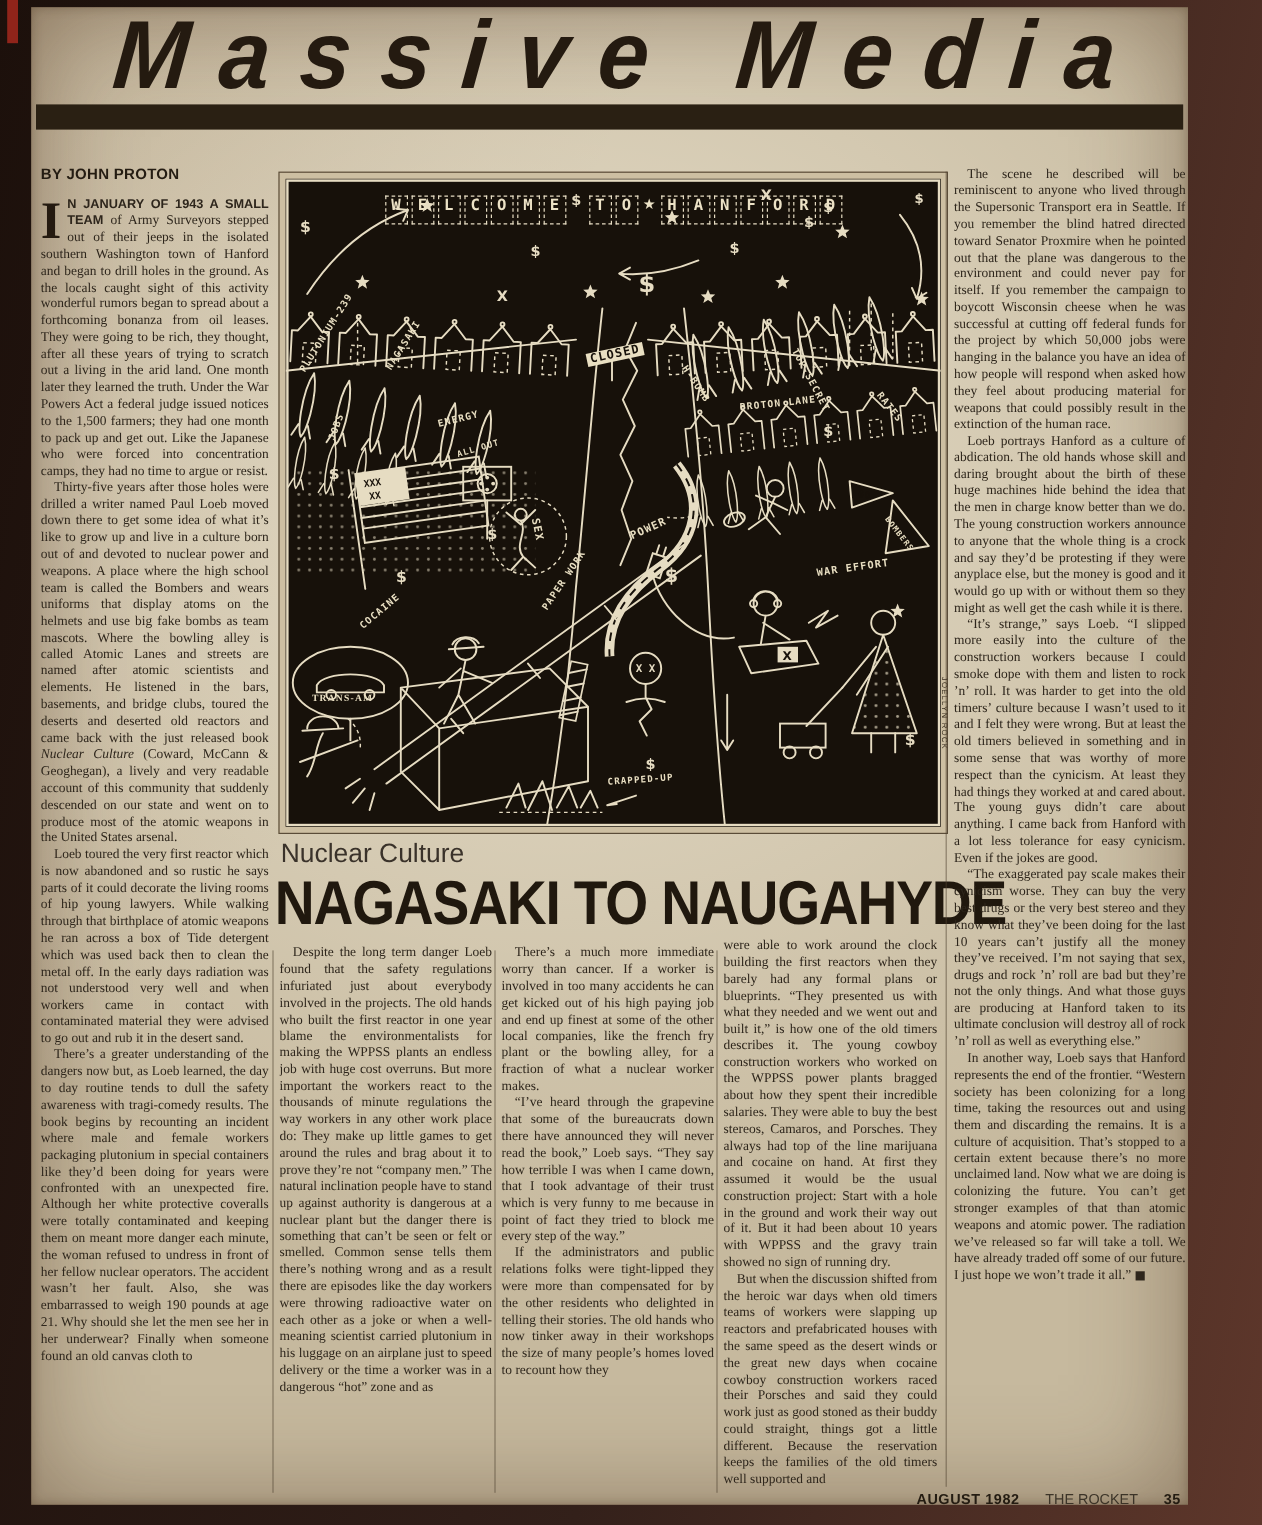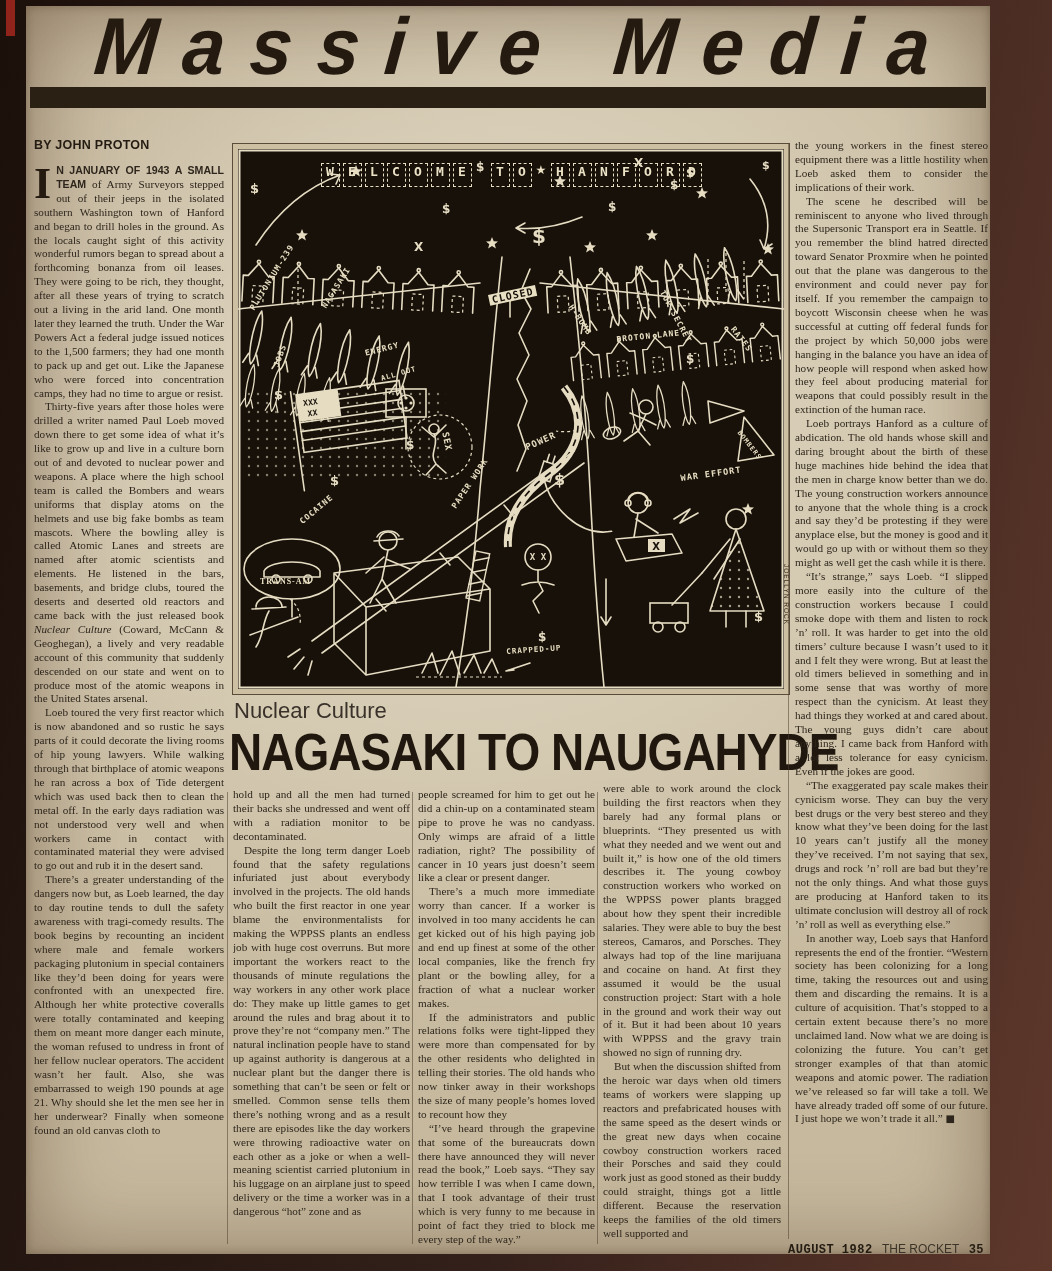--- a/index.html
+++ b/index.html
@@ -44,22 +44,22 @@
   .headline{position:absolute;left:203px;top:716px;margin:0;font-size:46px;font-weight:900;
     letter-spacing:-1px;color:#20180e;transform:scaleY(1.12);transform-origin:left top;white-space:nowrap;}
 
   .vrule{position:absolute;width:1px;background:rgba(80,68,50,.55);}
   .vr1{left:201px;top:786px;height:452px;}
   .vr2{left:386px;top:786px;height:452px;}
   .vr3{left:571px;top:786px;height:452px;}
   .vr4{left:762px;top:137px;height:1096px;}
 
   .footer{position:absolute;right:6px;top:1236px;font-size:12px;color:#241c12;white-space:nowrap;}
-  .footer .b{font-weight:bold;letter-spacing:.04em;font-family:Liberation Mono, monospace;}
-  .footer .m{font-weight:normal;color:#3c3428;margin:0 6px;}
+  .footer .b{font-weight:bold;letter-spacing:.04em;}
+  .footer .m{font-weight:normal;color:#3c3428;margin:0 18px;}
 
   .illo{position:absolute;left:206px;top:137px;width:558px;height:552px;background:#cdbfa2;
         border:1px solid #5a4c38;padding:5px;box-sizing:border-box;}
   .illo-black{position:relative;width:546px;height:540px;background:#17110a;overflow:hidden;}
   .illo-black svg{position:absolute;left:0;top:0;}
   .welcome{position:absolute;left:0;right:0;top:14px;display:flex;justify-content:center;gap:3px;z-index:3;}
   .wl{display:block;width:17px;height:22px;line-height:22px;text-align:center;border:1px dashed #e6dcc2;
       color:#ece2c6;font:bold 13px "DejaVu Sans Mono",monospace;}
   .wl-gap{display:block;width:13px;height:22px;line-height:24px;text-align:center;color:#ece2c6;
       font:bold 12px "DejaVu Sans",sans-serif;border:none;}
@@ -372,36 +372,33 @@
       <span class="ilabel" style="left:504px;top:280px;transform:rotate(52deg);font-size:6.5px;">BOMBERS</span>
       <span class="ilabel" style="left:478px;top:258px;transform:rotate(10deg);font-size:7.5px;color:#17110a;">GO</span>
     </div>
     <span class="credit">JOELLYN ROCK</span>
   </div>
 
   <div class="kicker">Nuclear Culture</div>
   <h1 class="headline">NAGASAKI TO NAUGAHYDE</h1>
 
   <div class="col col2">
-    <p class="noindent">hold up and all the men had turned their backs she undressed and went off with a radiation monitor to be decontaminated.</p>
     <p>Despite the long term danger Loeb found that the safety regulations infuriated just about everybody involved in the projects. The old hands who built the first reactor in one year blame the environmentalists for making the WPPSS plants an endless job with huge cost overruns. But more important the workers react to the thousands of minute regulations the way workers in any other work place do: They make up little games to get around the rules and brag about it to prove they’re not “company men.” The natural inclination people have to stand up against authority is dangerous at a nuclear plant but the danger there is something that can’t be seen or felt or smelled. Common sense tells them there’s nothing wrong and as a result there are episodes like the day workers were throwing radioactive water on each other as a joke or when a well-meaning scientist carried plutonium in his luggage on an airplane just to speed delivery or the time a worker was in a dangerous “hot” zone and as</p>
   </div>
   <div class="col col3">
-    <p class="noindent">people screamed for him to get out he did a chin-up on a contaminated steam pipe to prove he was no candyass. Only wimps are afraid of a little radiation, right? The possibility of cancer in 10 years just doesn’t seem like a clear or present danger.</p>
     <p>There’s a much more immediate worry than cancer. If a worker is involved in too many accidents he can get kicked out of his high paying job and end up finest at some of the other local companies, like the french fry plant or the bowling alley, for a fraction of what a nuclear worker makes.</p>
+    <p>“I’ve heard through the grapevine that some of the bureaucrats down there have announced they will never read the book,” Loeb says. “They say how terrible I was when I came down, that I took advantage of their trust which is very funny to me because in point of fact they tried to block me every step of the way.”</p>
     <p>If the administrators and public relations folks were tight-lipped they were more than compensated for by the other residents who delighted in telling their stories. The old hands who now tinker away in their workshops the size of many people’s homes loved to recount how they</p>
-    <p>“I’ve heard through the grapevine that some of the bureaucrats down there have announced they will never read the book,” Loeb says. “They say how terrible I was when I came down, that I took advantage of their trust which is very funny to me because in point of fact they tried to block me every step of the way.”</p>
   </div>
   <div class="col col4">
     <p class="noindent">were able to work around the clock building the first reactors when they barely had any formal plans or blueprints. “They presented us with what they needed and we went out and built it,” is how one of the old timers describes it. The young cowboy construction workers who worked on the WPPSS power plants bragged about how they spent their incredible salaries. They were able to buy the best stereos, Camaros, and Porsches. They always had top of the line marijuana and cocaine on hand. At first they assumed it would be the usual construction project: Start with a hole in the ground and work their way out of it. But it had been about 10 years with WPPSS and the gravy train showed no sign of running dry.</p>
     <p>But when the discussion shifted from the heroic war days when old timers teams of workers were slapping up reactors and prefabricated houses with the same speed as the desert winds or the great new days when cocaine cowboy construction workers raced their Porsches and said they could work just as good stoned as their buddy could straight, things got a little different. Because the reservation keeps the families of the old timers well supported and</p>
   </div>
 
   <div class="col col5">
-    <p class="noindent">the young workers in the finest stereo equipment there was a little hostility when Loeb asked them to consider the implications of their work.</p>
     <p>The scene he described will be reminiscent to anyone who lived through the Supersonic Transport era in Seattle. If you remember the blind hatred directed toward Senator Proxmire when he pointed out that the plane was dangerous to the environment and could never pay for itself. If you remember the campaign to boycott Wisconsin cheese when he was successful at cutting off federal funds for the project by which 50,000 jobs were hanging in the balance you have an idea of how people will respond when asked how they feel about producing material for weapons that could possibly result in the extinction of the human race.</p>
     <p>Loeb portrays Hanford as a culture of abdication. The old hands whose skill and daring brought about the birth of these huge machines hide behind the idea that the men in charge know better than we do. The young construction workers announce to anyone that the whole thing is a crock and say they’d be protesting if they were anyplace else, but the money is good and it would go up with or without them so they might as well get the cash while it is there.</p>
     <p>“It’s strange,” says Loeb. “I slipped more easily into the culture of the construction workers because I could smoke dope with them and listen to rock ’n’ roll. It was harder to get into the old timers’ culture because I wasn’t used to it and I felt they were wrong. But at least the old timers believed in something and in some sense that was worthy of more respect than the cynicism. At least they had things they worked at and cared about. The young guys didn’t care about anything. I came back from Hanford with a lot less tolerance for easy cynicism. Even if the jokes are good.</p>
     <p>“The exaggerated pay scale makes their cynicism worse. They can buy the very best drugs or the very best stereo and they know what they’ve been doing for the last 10 years can’t justify all the money they’ve received. I’m not saying that sex, drugs and rock ’n’ roll are bad but they’re not the only things. And what those guys are producing at Hanford taken to its ultimate conclusion will destroy all of rock ’n’ roll as well as everything else.”</p>
     <p><span>In another way, Loeb says that Hanford represents the end of the frontier. “Western society has been colonizing for a long time, taking the resources out and using them and discarding the remains. It is a culture of acquisition. That’s stopped to a certain extent because there’s no more unclaimed land. Now what we are doing is colonizing the future. You can’t get stronger examples of that than atomic weapons and atomic power. The radiation we’ve released so far will take a toll. We have already traded off some of our future. I just hope we won’t trade it all.”</span>
       <span class="endmark">■</span></p>
   </div>
 
   <div class="vrule vr1"></div>
   <div class="vrule vr2"></div>

